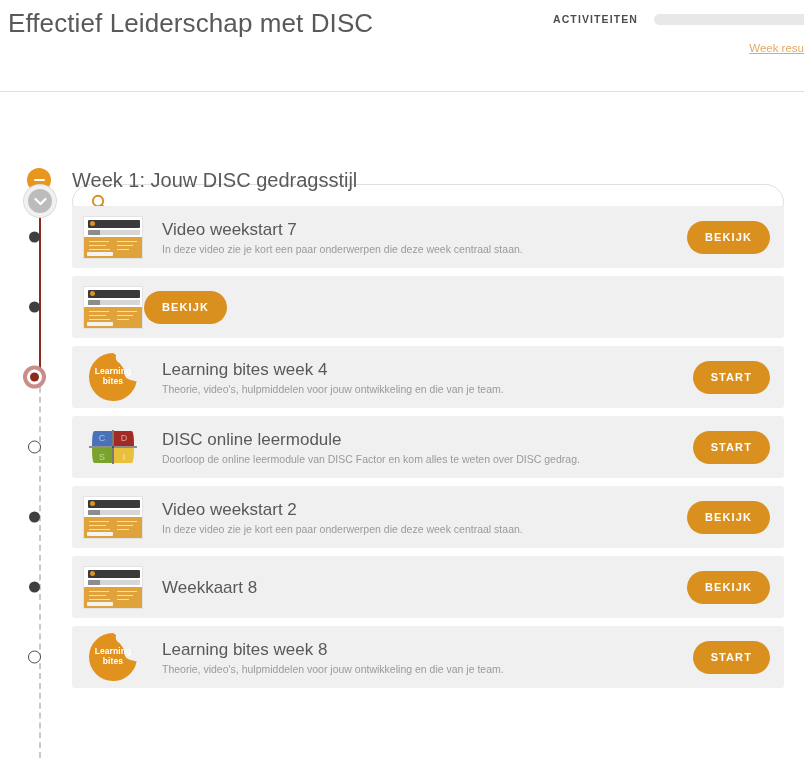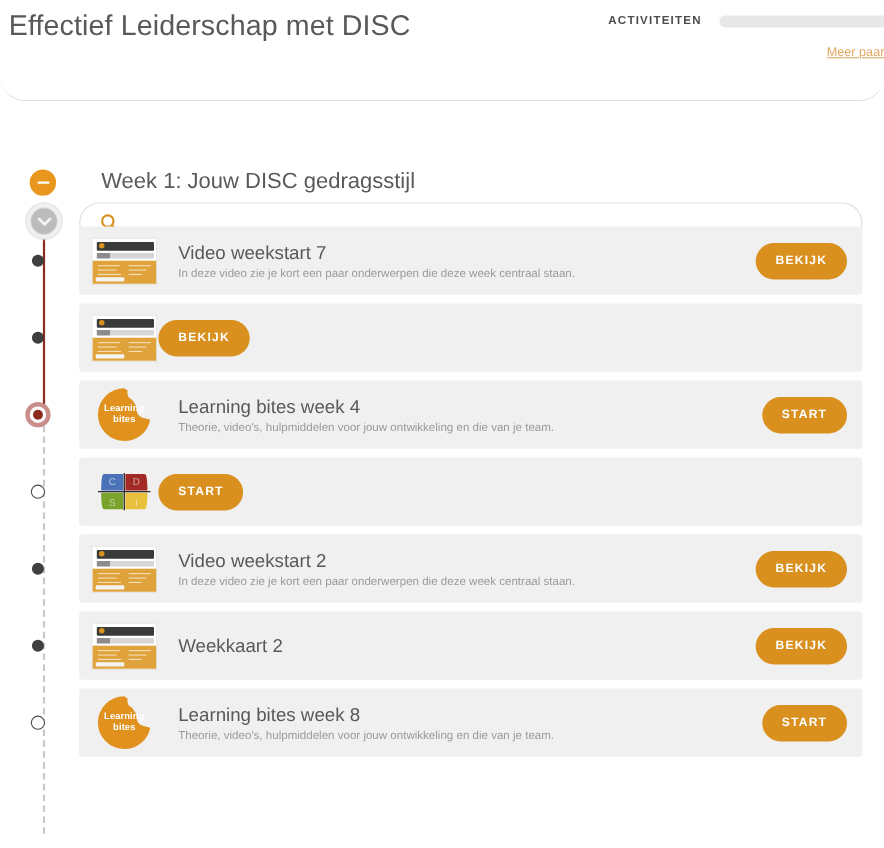--- a/index.html
+++ b/index.html
@@ -9,21 +9,20 @@
     font-family: "Liberation Sans", sans-serif;
     overflow: hidden;
   }
 
   
   .header {
     position: relative;
     height: 92px;
     border-bottom: 1px solid #e0e0e0;
     background: #fff;
-    border-radius: 23px;
   }
   .page-title {
     position: absolute;
     left: 8px; top: 8px;
     font-size: 26px;
     font-weight: 300;
     color: #58595b;
     letter-spacing: .1px;
     white-space: nowrap;
   }
@@ -125,22 +124,21 @@
     width: 0;
     border-left: 2px dashed #c9c9c9;
   }
 
   
   .week { position: relative; }
   .week-head {
     position: relative;
     height: 52px;
     display: flex;
-    align-items: flex-start;
-    padding-left: 20px;
+    align-items: center;
   }
   .week-marker {
     position: absolute;
     left: 27px;
     width: 24px; height: 24px;
     border-radius: 50%;
     background: #e8961e;
     display: flex;
     align-items: center;
     justify-content: center;
@@ -329,21 +327,21 @@
 <div class="header">
   <div class="page-title">Effectief Leiderschap met DISC</div>
 
   <div class="activity-wrap">
     <span class="activity-label">ACTIVITEITEN</span>
     <div class="progress-track">
       <div class="progress-fill" id="progress-fill" style="width: 0%;"></div>
     </div>
   </div>
 
-  <a class="more-results" href="#">Meer paar</a>
+  <a class="more-results" href="#">Week resu</a>
 </div>
 
 <div class="search-zone">
   <div class="collapse-toggle">
     <span>
       <svg width="13" height="9" viewBox="0 0 13 9">
         <path d="M1.5 2 L6.5 7 L11.5 2" fill="none" stroke="#ffffff" stroke-width="2.2" stroke-linecap="round" stroke-linejoin="round"></path>
       </svg>
     </span>
   </div>
@@ -445,20 +443,24 @@
               <path d="M25 1 L42 1 Q44 1 44 3 Q45 6 45 16 L25 16 Z" fill="#a32b26"></path>
               <text x="35" y="11" text-anchor="middle" font-size="9" font-family="&quot;Liberation Sans&quot;, sans-serif" fill="rgba(255,255,255,.55)">D</text>
               <path d="M3 18 L23 18 L23 33 L6 33 Q4 33 4 31 Q3 28 3 18 Z" fill="#7aa32b"></path>
               <text x="13" y="30" text-anchor="middle" font-size="9" font-family="&quot;Liberation Sans&quot;, sans-serif" fill="rgba(255,255,255,.55)">S</text>
               <path d="M25 18 L45 18 Q45 28 44 31 Q44 33 42 33 L25 33 Z" fill="#e8c03c"></path>
               <text x="35" y="30" text-anchor="middle" font-size="9" font-family="&quot;Liberation Sans&quot;, sans-serif" fill="rgba(255,255,255,.55)">I</text>
               <line x1="0" y1="17" x2="48" y2="17" stroke="#2b2b2b" stroke-width="1.2"></line>
               <line x1="24" y1="0" x2="24" y2="34" stroke="#2b2b2b" stroke-width="1.2"></line>
             </svg></div>
         </div>
+        <div class="row-text">
+          <div class="row-title">DISC online leermodule</div>
+          <div class="row-desc">Doorloop de online leermodule van DISC Factor en kom alles te weten over DISC gedrag.</div>
+        </div>
         <button class="action-btn">START</button>
       </div>
     </div>
     <div class="week">
       <div class="row">
         <div class="row-dot">
           <div class="dot-done"></div>
         </div>
         <div class="thumb-wrap">
           <div class="thumb-doc">
@@ -496,21 +498,21 @@
               <i style="left:5px;top:12px;width:21px"></i>
               <i style="left:5px;top:16px;width:14px"></i>
               <i style="left:33px;top:4px;width:20px"></i>
               <i style="left:33px;top:8px;width:16px"></i>
               <i style="left:33px;top:12px;width:12px"></i>
             </div>
             <div class="tb-foot"></div>
           </div>
         </div>
         <div class="row-text">
-          <div class="row-title">Weekkaart 2</div>
+          <div class="row-title">Weekkaart 8</div>
         </div>
         <button class="action-btn">BEKIJK</button>
       </div>
       <div class="row">
         <div class="row-dot">
           <div class="dot-todo"></div>
         </div>
         <div class="thumb-wrap">
           <div class="thumb-bite"><svg width="50" height="50" viewBox="0 0 50 50">
               <path d="M25 1 A24 24 0 1 0 25 49 A24 24 0 0 0 48.6 29.5 L41 27.5 A7.6 7.6 0 0 1 36.5 18 L32 11.5 A7.6 7.6 0 0 1 28 3 Z" fill="#e0911e"></path>

